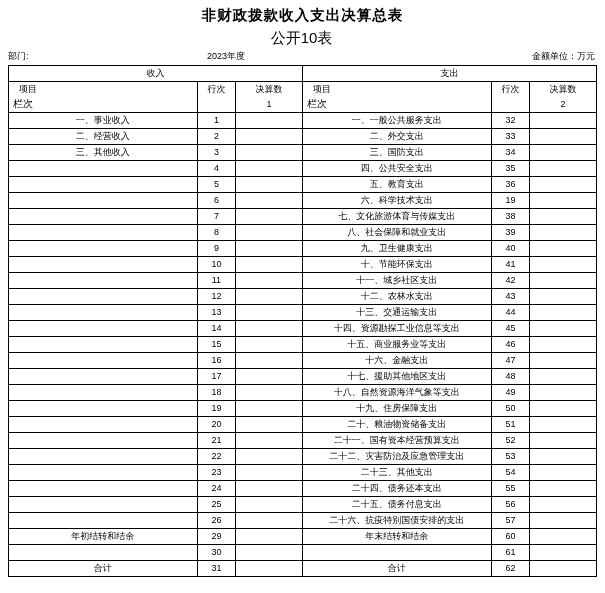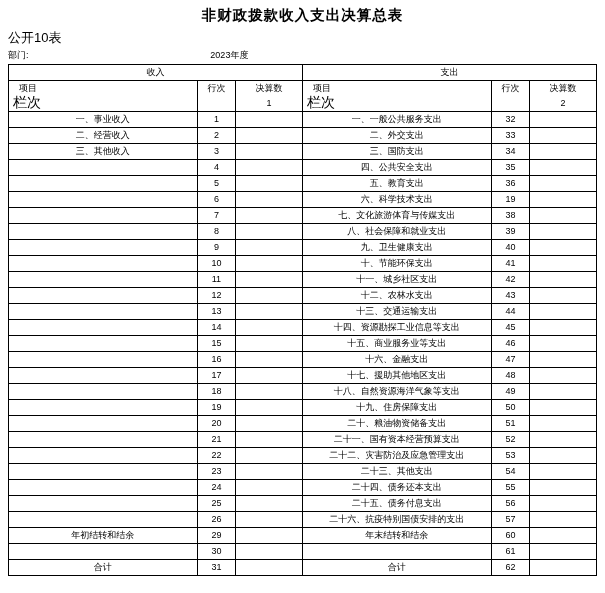--- a/index.html
+++ b/index.html
@@ -25,22 +25,22 @@
   .doc-title {
     text-align: center;
     font-size: 14.5px;
     font-weight: bold;
     letter-spacing: 1px;
     padding-top: 6px;
     padding-bottom: 4px;
   }
   .meta-row {
     display: flex;
-    justify-content: flex-start;
-    font-size: 13px;
+    justify-content: center;
+    font-size: 15px;
     padding-right: 2px;
     padding-bottom: 2px;
   }
   .meta-row2 {
     display: flex;
     font-size: 9px;
     padding-bottom: 2px;
     align-items: center;
   }
   .meta-left {
@@ -107,40 +107,41 @@
   .diag .l1 {
     position: absolute;
     left: 10px;
     top: 1px;
     font-size: 9px;
   }
   .diag .l2 {
     position: absolute;
     left: 4px;
     top: 15px;
-    font-size: 14px;
+    font-size: 10px;
   }
   .center-span {
     text-align: center;
   }
 </style>
 </head>
 <body>
 
 <div class="page">
 
   <div class="doc-title">非财政拨款收入支出决算总表</div>
 
   <div class="meta-row">
     <span>公开10表</span>
   </div>
 
   <div class="meta-row2">
     <div class="meta-left">部门:</div>
     <div class="meta-center">2023年度</div>
+    <div class="meta-right">金额单位：万元</div>
   </div>
 
   <table class="main">
     <colgroup>
       <col class="col-item">
       <col class="col-line">
       <col class="col-num">
       <col class="col-item">
       <col class="col-line">
       <col class="col-num">

